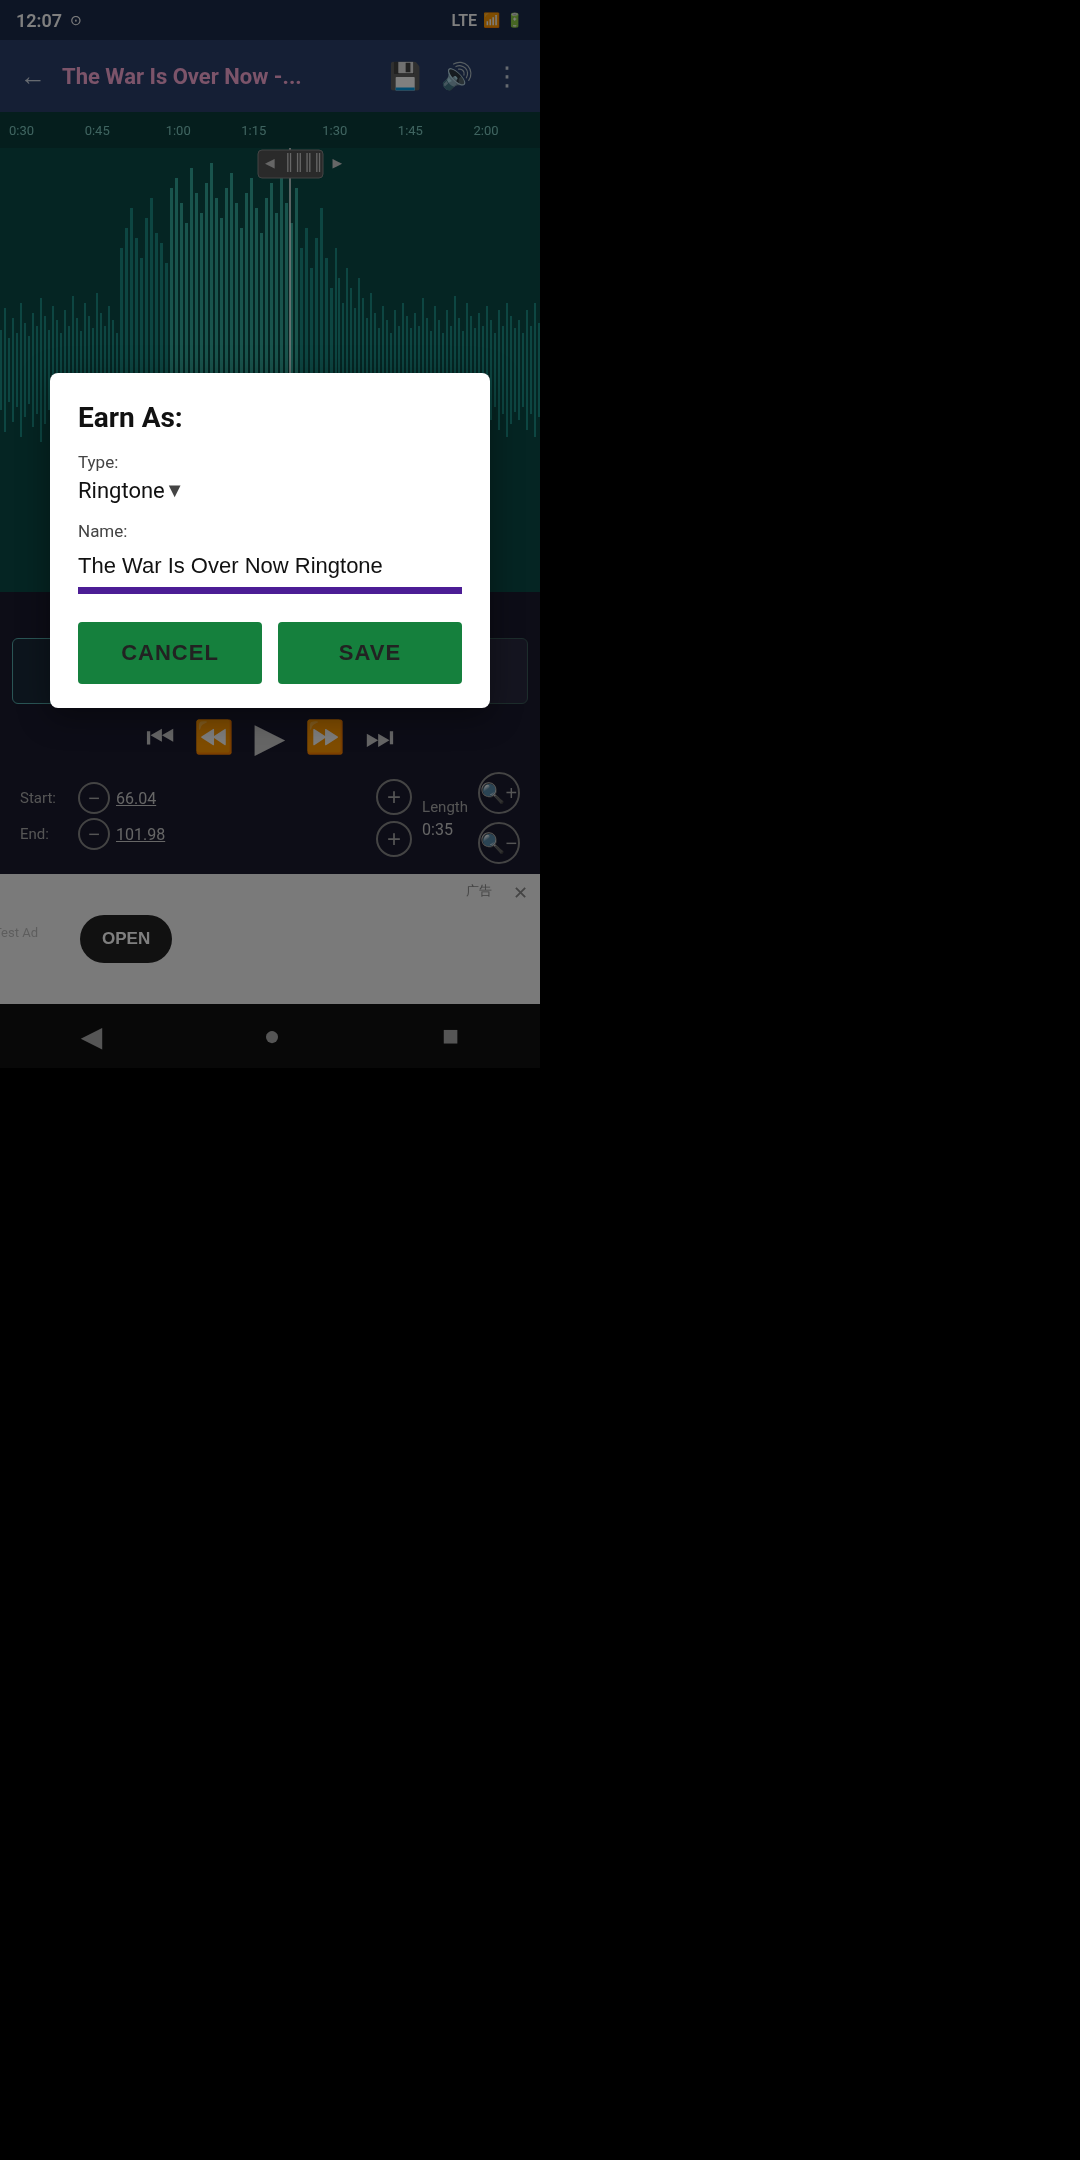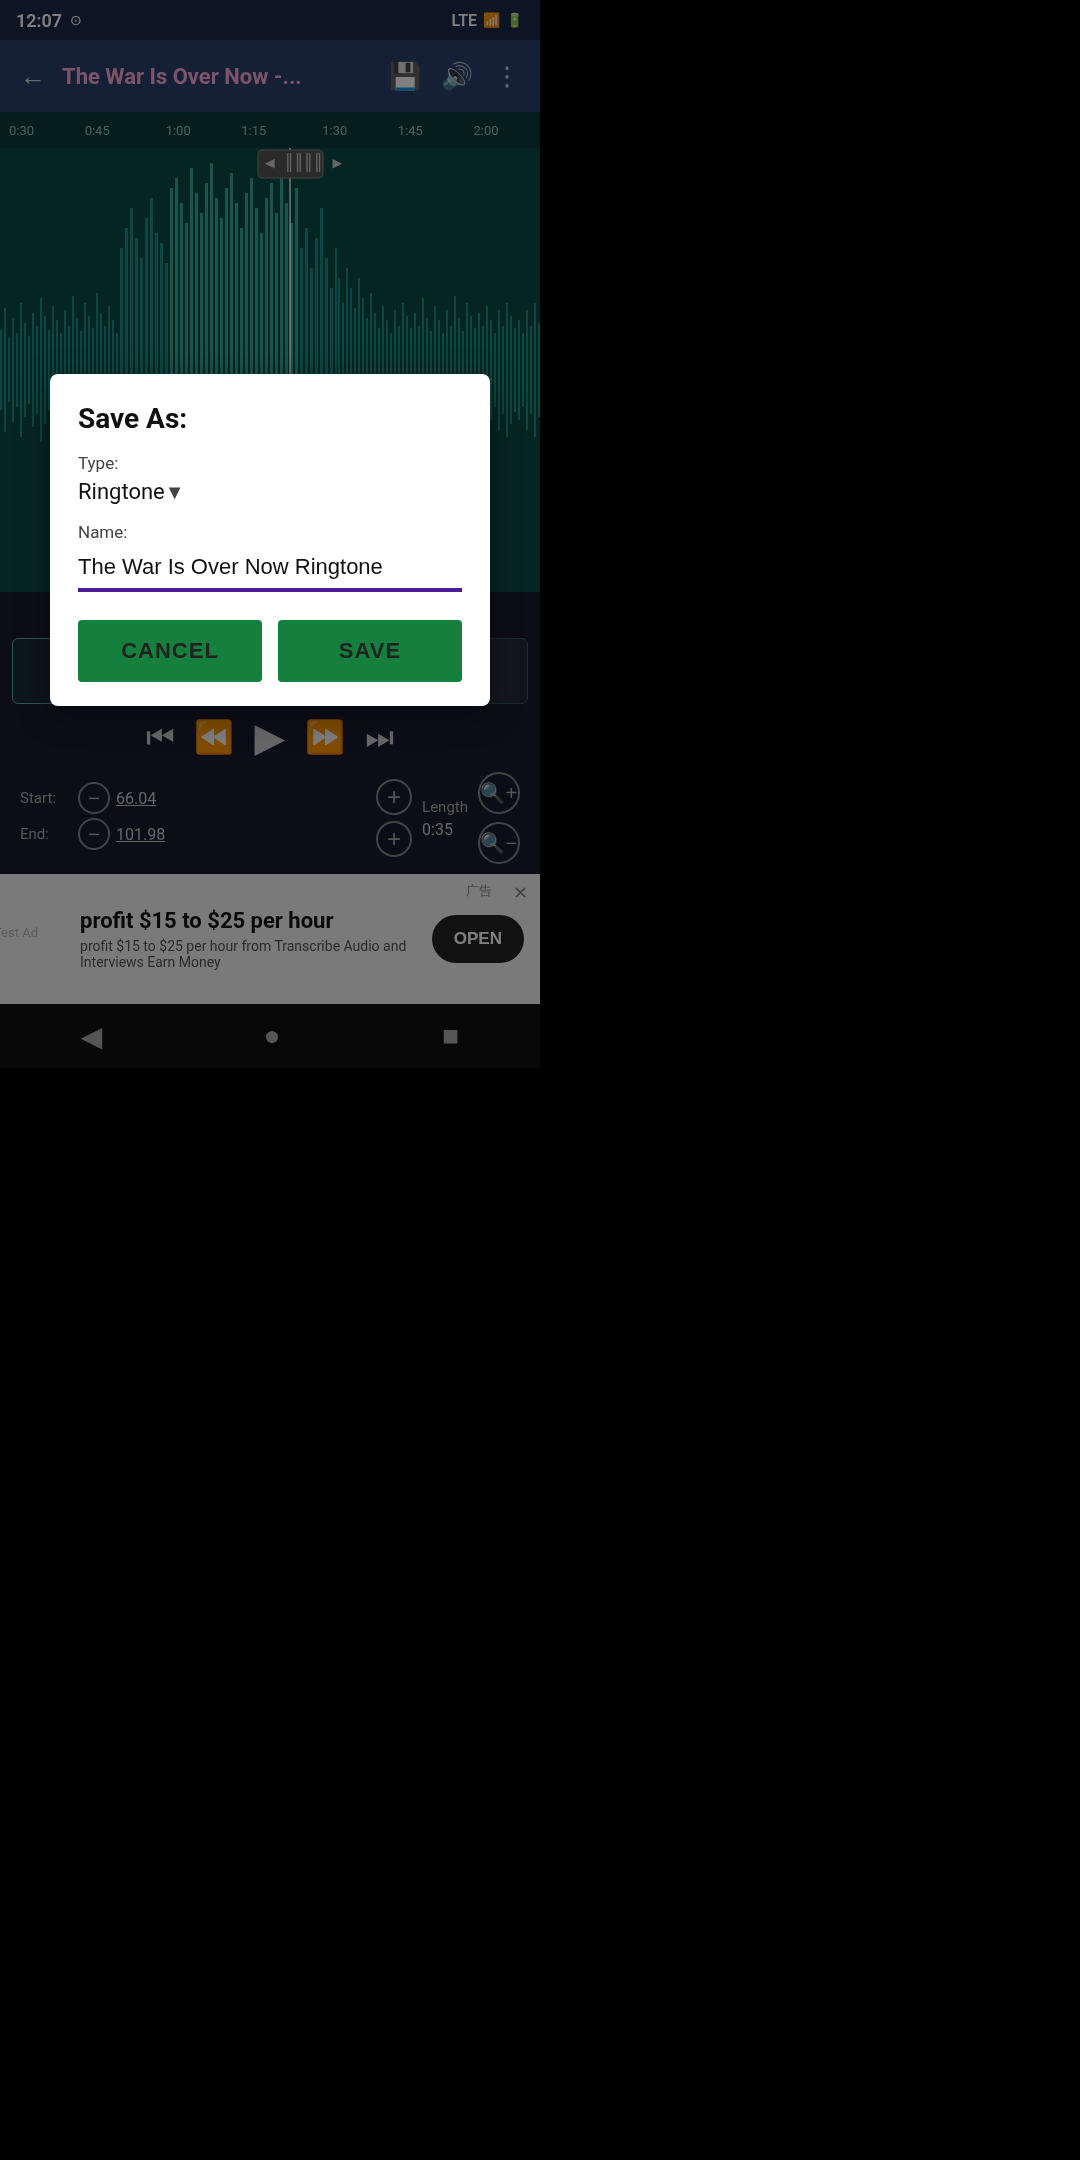--- a/index.html
+++ b/index.html
@@ -162,21 +162,21 @@
       color: #444;
     }
     .dialog-name-label {
       font-size: 17px;
       color: #444;
       margin-bottom: 8px;
     }
     .dialog-input {
       width: 100%;
       border: none;
-      border-bottom: 4px solid #4c1d95;
+      border-bottom: 7px solid #4c1d95;
       font-size: 22px;
       color: #111;
       padding: 4px 0 8px;
       outline: none;
       background: transparent;
       margin-bottom: 28px;
     }
     .dialog-buttons {
       display: flex;
       gap: 16px;
@@ -612,21 +612,21 @@
 
     <line x1="290" y1="0" x2="290" y2="444" stroke="rgba(255,255,255,0.7)" stroke-width="2"></line>
 
     <rect x="258" y="2" width="65" height="28" rx="4" fill="#555" stroke="#888" stroke-width="1"></rect>
     <text x="265" y="20" fill="#ccc" font-size="16" font-family="monospace">◀ ║║║║ ▶</text>
   </svg>
 </div>
 
 <div class="dialog-overlay">
   <div class="dialog">
-    <div class="dialog-title">Save As:</div>
+    <div class="dialog-title">Earn As:</div>
     <div class="dialog-label">Type:</div>
     <div class="dialog-dropdown">
       <span class="dialog-dropdown-value">Ringtone</span>
       <span class="dialog-dropdown-arrow">▼</span>
     </div>
     <div class="dialog-name-label">Name:</div>
     <input class="dialog-input" type="text" value="The War Is Over Now Ringtone" style="">
     <div class="dialog-buttons">
       <button class="dialog-btn">CANCEL</button>
       <button class="dialog-btn">SAVE</button>
@@ -692,24 +692,20 @@
         <span style="font-size:20px;">🔍−</span>
       </button>
     </div>
   </div>
 </div>
 
 <div class="ad-banner">
   <span class="ad-tag">广告</span>
   <span class="ad-close">✕</span>
   <span class="ad-label" style="position:static; color:#bbb; font-size:13px; margin-right:8px;">Test Ad</span>
-  <div class="ad-text-block">
-    <div class="ad-headline">profit $15 to $25 per hour</div>
-    <div class="ad-subtext">profit $15 to $25 per hour from Transcribe Audio and Interviews Earn Money</div>
-  </div>
   <button class="ad-open-btn">OPEN</button>
 </div>
 
 <div class="nav-bar">
   <button class="nav-btn">◀</button>
   <button class="nav-btn">●</button>
   <button class="nav-btn">■</button>
 </div>
 
 </body></html>

